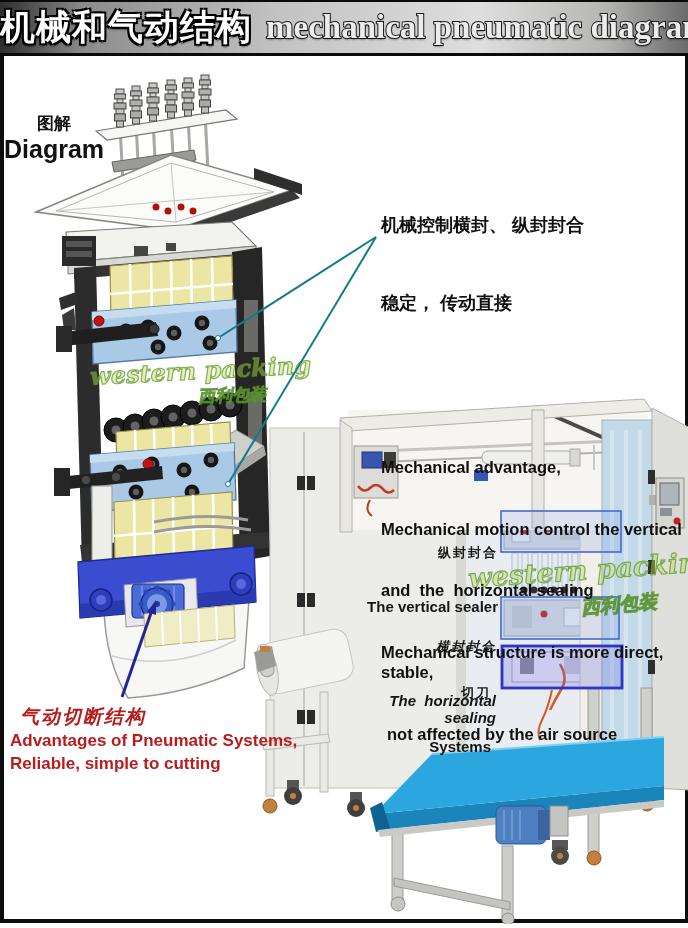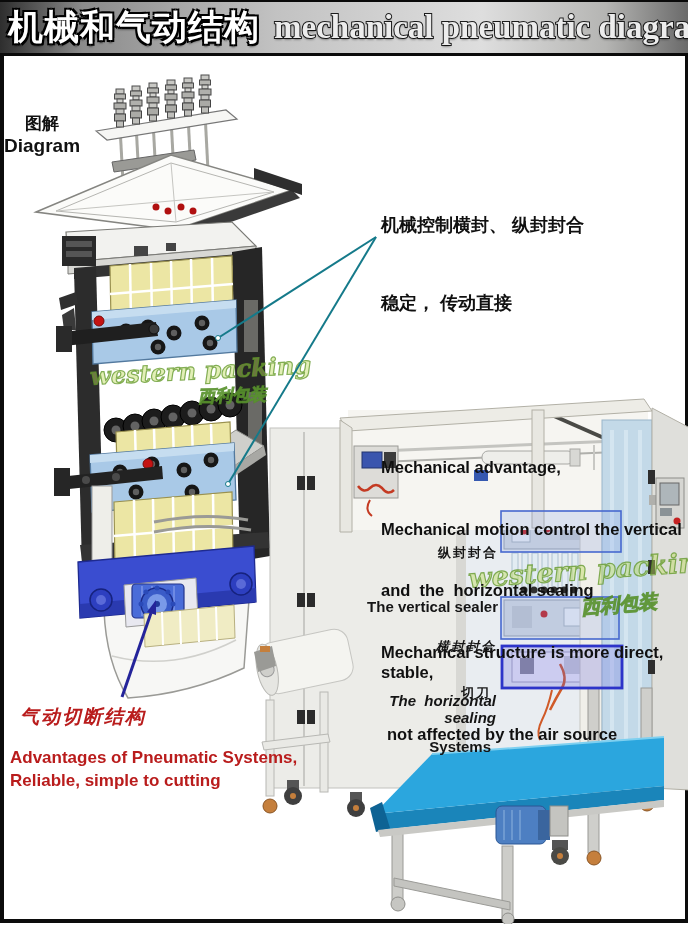--- a/index.html
+++ b/index.html
@@ -3,41 +3,41 @@
 <meta charset="utf-8">
 <style>
   html,body{margin:0;padding:0;background:#fff;}
   .page{position:relative;width:688px;height:928px;background:#fff;overflow:hidden;
         font-family:"Liberation Sans",sans-serif;}
   
   .header{position:absolute;left:0;top:0;width:688px;height:56px;
     background:linear-gradient(90deg,#2e2e2e 0%,#8b8b8b 12%,#c2c2c2 40%,#dedede 70%,#b5b5b3 88%,#6a6a6a 100%);
     border-top:2px solid #0a0a0a;border-bottom:3px solid #0a0a0a;box-sizing:border-box;
     display:flex;align-items:center;white-space:nowrap;}
-  .title-zh{font-size:35px;font-weight:bold;color:#fff;letter-spacing:1px;padding-left:8px;
+  .title-zh{font-size:35px;font-weight:bold;color:#fff;letter-spacing:1px;
     text-shadow:-2px -2px 0 #000,2px -2px 0 #000,-2px 2px 0 #000,2px 2px 0 #000,0 3px 2px rgba(0,0,0,.5);}
   .title-en{font-family:"Liberation Serif",serif;font-size:33px;font-weight:bold;color:#ececec;
     margin-left:14px;-webkit-text-stroke:2px #1b1b1b;paint-order:stroke fill;
     text-shadow:0 2px 2px rgba(0,0,0,.35);}
   
   .content{position:absolute;left:0;top:56px;width:688px;height:867px;background:#fff;
     border-left:4px solid #0c0c0c;border-right:3px solid #0c0c0c;border-bottom:4px solid #0c0c0c;
     box-sizing:border-box;}
   .abs{position:absolute;}
   
   .diagram-label{left:0;top:56px;text-align:center;color:#111;}
   .diagram-label .zh{font-size:17px;font-weight:bold;}
-  .diagram-label .en{font-size:19px;font-weight:bold;}
+  .diagram-label .en{font-size:25px;font-weight:bold;}
   .desc{left:377px;top:68px;width:312px;color:#101010;white-space:pre-wrap;}
   .desc .zh{font-size:18px;font-weight:bold;line-height:26px;}
   .desc .en{font-size:16.5px;font-weight:bold;line-height:20.5px;margin-top:12px;}
   .desc .en div:last-child{padding-left:6px;}
   .pneumatic{left:6px;top:648px;width:290px;color:#b91c1c;}
   .pneumatic .zh{font-size:19px;font-weight:bold;font-style:italic;padding-left:10px;letter-spacing:2px;}
-  .pneumatic .en{font-size:17px;font-weight:bold;line-height:22.5px;margin-top:17px;}
+  .pneumatic .en{font-size:17px;font-weight:bold;line-height:22.5px;}
   .photo-label{color:#151515;white-space:pre-wrap;}
   .photo-label .zh{font-size:13px;font-weight:bold;letter-spacing:2px;}
   .photo-label .en{font-size:15px;font-weight:bold;}
   .lbl-vs{left:354px;top:452px;width:140px;text-align:right;}
   .lbl-hs{left:348px;top:546px;width:144px;text-align:right;font-style:italic;}
   .lbl-cut{left:413px;top:592px;width:74px;text-align:right;}
   
   .wm{font-family:"DejaVu Serif",serif;font-style:italic;font-weight:bold;
       color:rgba(190,220,95,.45);-webkit-text-stroke:1.2px rgba(95,150,40,.75);
       pointer-events:none;white-space:nowrap;}

